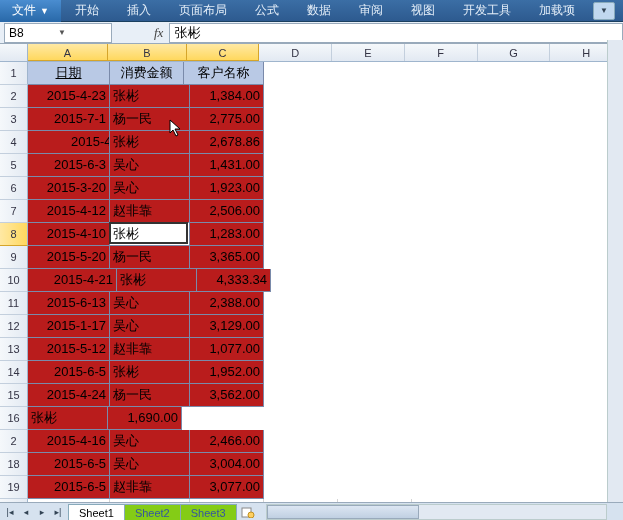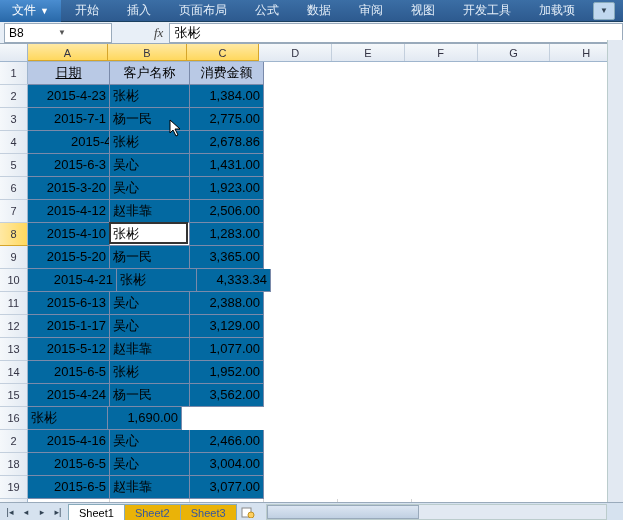--- a/index.html
+++ b/index.html
@@ -28,34 +28,34 @@
   .grid-body { display: flex; height: 440px; }
   .row-headers { width: 28px; background: linear-gradient(90deg, #f5f8fb, #e2e9f2); }
   .row-h { height: 23px; text-align: center; border-bottom: 1px solid #c3cfdd; border-right: 1px solid #9fb5cd; font-size: 11px; line-height: 23px; color: #334; font-family: Arial; cursor: pointer; }
   .row-h.sel { background: linear-gradient(90deg, #ffe9a4, #ffd85e); border-bottom: 1px solid #d6a52a; }
   
   .cells { flex: 1; position: relative; }
   .row { display: flex; height: 23px; }
   .cell { border-right: 1px solid #d4d4d4; border-bottom: 1px solid #d4d4d4; padding: 0 3px; line-height: 22px; font-size: 13px; font-family: Arial, SimSun; overflow: hidden; white-space: nowrap; }
   
   .hdr-cell { background: #b9c9e5; font-weight: normal; text-align: center; border-right: 1px solid #7a8aaa; border-bottom: 1px solid #7a8aaa; font-family: SimSun; }
-  .data-cell { background: #0369a1; border-right: 1px solid #7a8aaa; border-bottom: 1px solid #7a8aaa; }
+  .data-cell { background: #b91c1c; border-right: 1px solid #7a8aaa; border-bottom: 1px solid #7a8aaa; }
   .col-date { width: 82px; text-align: right; }
   .col-name { width: 80px; text-align: left; font-family: SimSun; }
   .col-amt { width: 74px; text-align: right; }
   .empty-cell { width: 74px; }
   
   .active-cell { background: #fff !important; }
   .selection-border { position: absolute; border: 2px solid #333; pointer-events: none; }
   
   .sheet-tabs { position: absolute; bottom: 0; left: 0; right: 0; height: 18px; background: #d6e2ef; border-top: 1px solid #9ab; display: flex; align-items: center; font-size: 11px; }
   .nav-btns { display: flex; padding: 0 2px; }
   .nav-btn { width: 16px; height: 16px; display: flex; align-items: center; justify-content: center; font-size: 9px; color: #345; cursor: pointer; font-family: Arial; }
   .sheet-tab { padding: 1px 10px; background: #fff; border: 1px solid #8ab; border-bottom: none; margin-right: -1px; cursor: pointer; font-family: Arial; height: 16px; line-height: 14px; }
-  .sheet-tab.inactive { background: #eab308; color: #3456a0; }
+  .sheet-tab.inactive { background: #84cc16; color: #3456a0; }
   .sheet-add { width: 20px; margin-left: 2px; display: flex; align-items: center; justify-content: center; cursor: pointer; }
   .scroll-h { flex: 1; height: 16px; background: #e2e9f2; margin: 0 16px 0 8px; border: 1px solid #bcc; position: relative; }
   .scroll-thumb { position: absolute; left: 0; top: 0; height: 14px; width: 45%; background: linear-gradient(#dce6f2, #c0d0e2); border: 1px solid #9ab; }
   
   .scrollbar-v { position: absolute; right: 0; top: 40px; width: 16px; bottom: 18px; background: #e2e9f2; border-left: 1px solid #bcc; }
   
   .cursor-arrow { position: absolute; left: 169px; top: 119px; pointer-events: none; z-index: 100; font-size: 16px; color: #000; }
 </style>
 </head>
 <body>
@@ -124,22 +124,22 @@
         <div class="row-h">16</div>
         <div class="row-h">2</div>
         <div class="row-h">18</div>
         <div class="row-h">19</div>
         <div class="row-h">20</div>
       </div>
     <div class="cells" id="cells">
       <div class="selection-border" id="sel-border" style="left: 81px; top: 160px; width: 79px; height: 22px;"></div>
     <div class="row">
           <div class="cell hdr-cell" style="width: 82px; text-decoration: underline;">日期</div>
+          <div class="cell hdr-cell" style="width: 74px;">消费金额</div>
           <div class="cell hdr-cell" style="width: 80px;">客户名称</div>
-          <div class="cell hdr-cell" style="width: 74px;">消费金额</div>
         </div>
         <div class="row">
           <div class="cell data-cell col-date" style="width: 82px;">2015-4-23</div>
           <div class="cell data-cell col-name" style="width: 80px;">张彬</div>
           <div class="cell data-cell col-amt" style="width: 74px;">1,384.00</div>
         </div>
         <div class="row">
           <div class="cell data-cell col-date" style="width: 82px;">2015-7-1</div>
           <div class="cell data-cell col-name" style="width: 80px;">杨一民</div>
           <div class="cell data-cell col-amt" style="width: 74px;">2,775.00</div>

